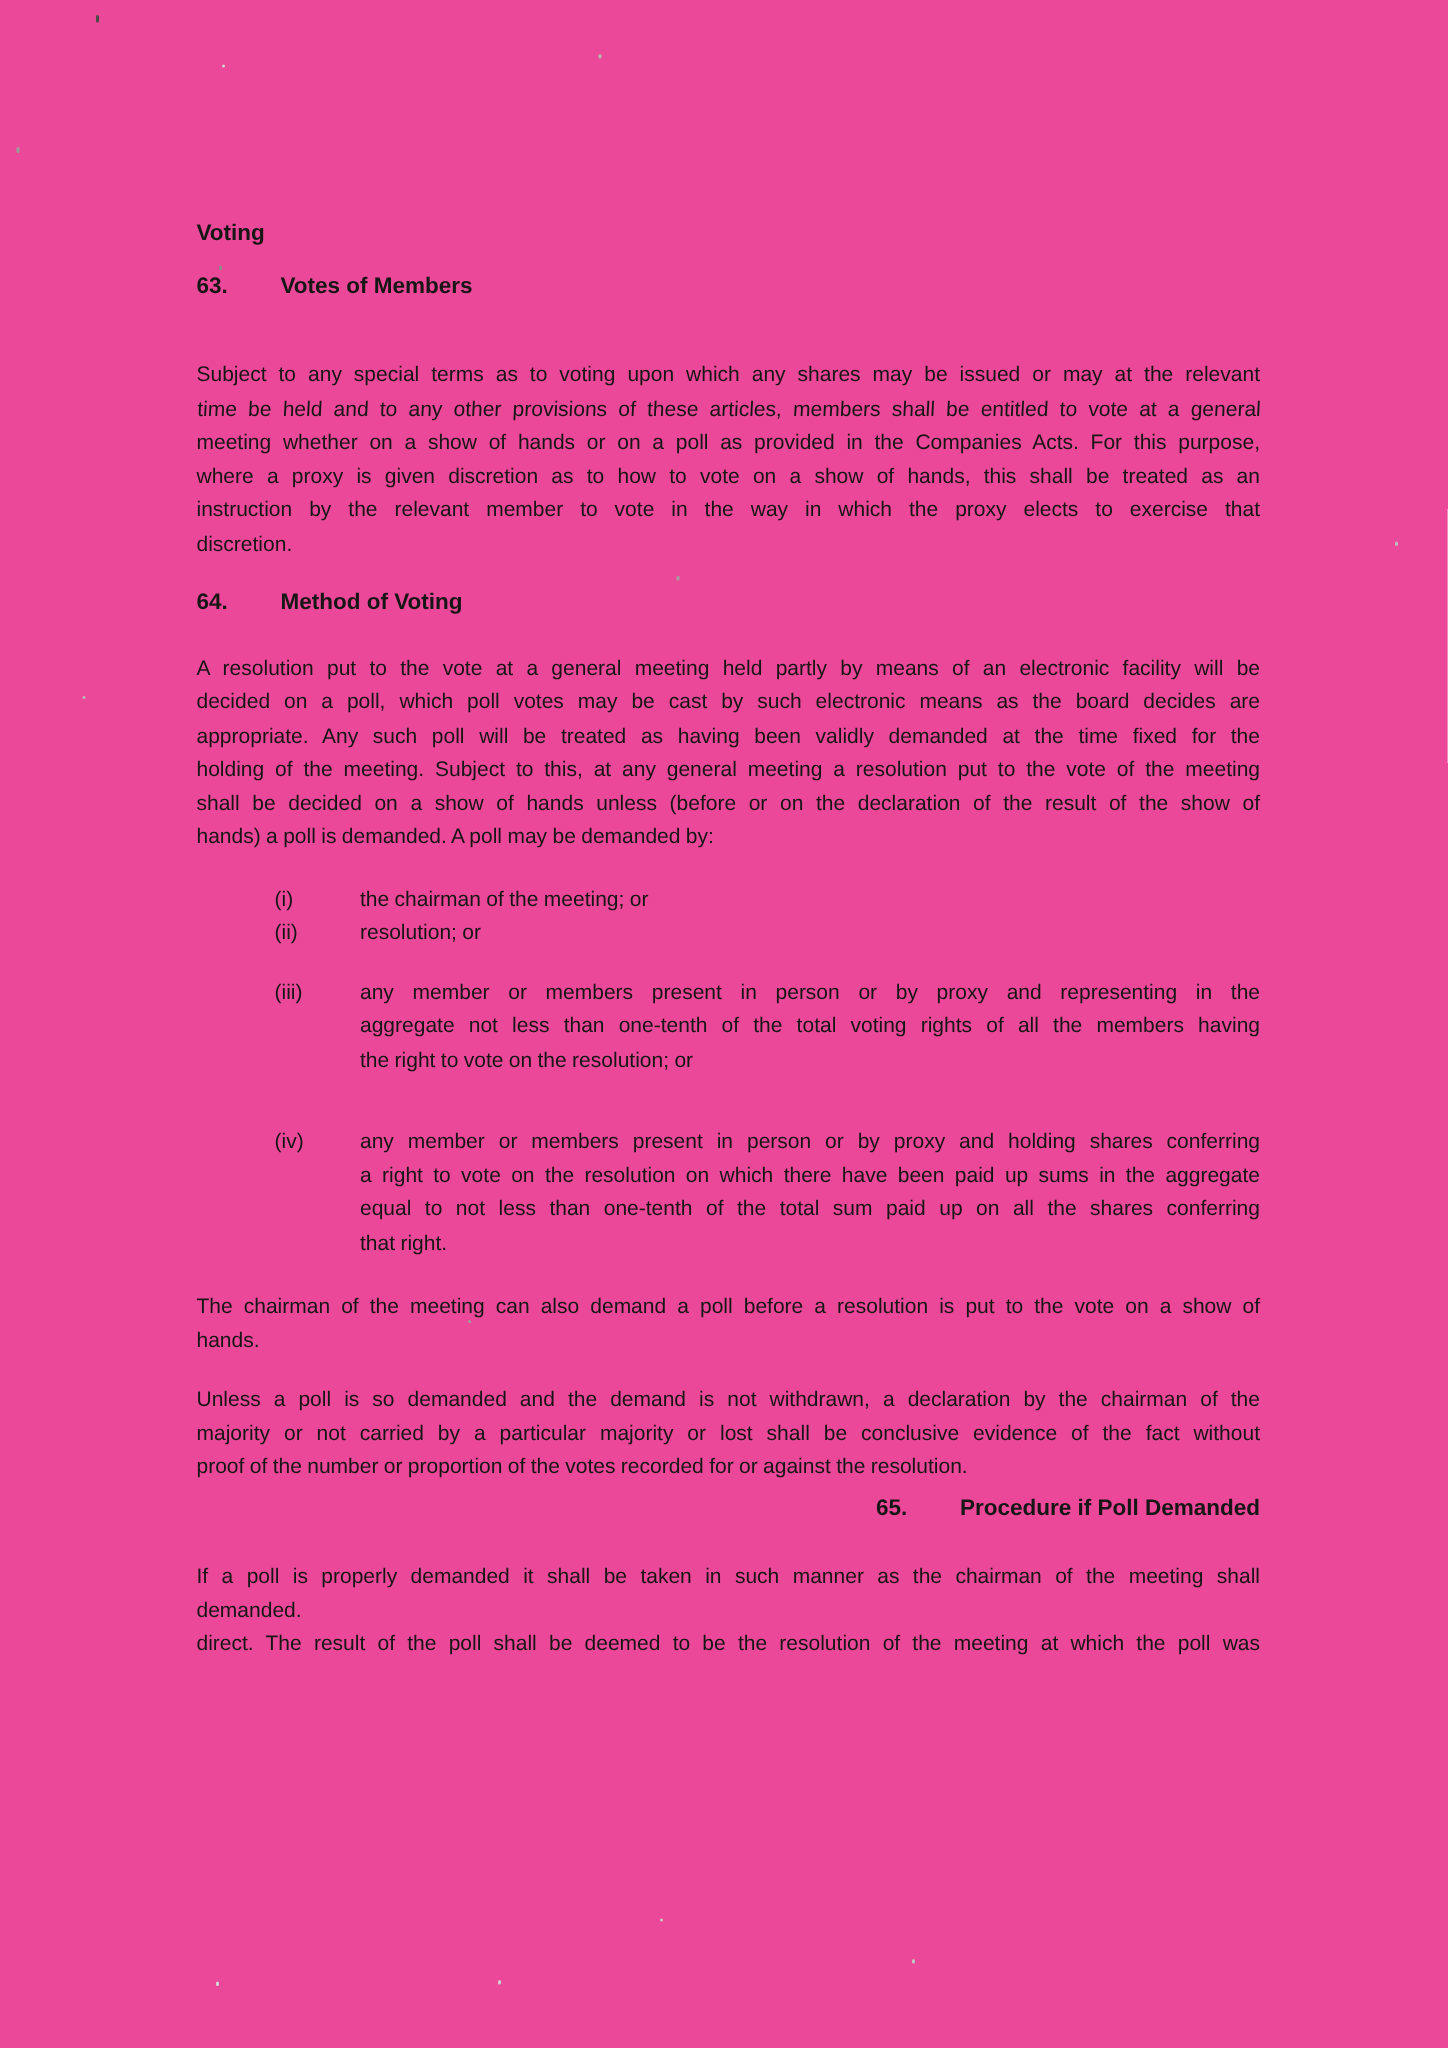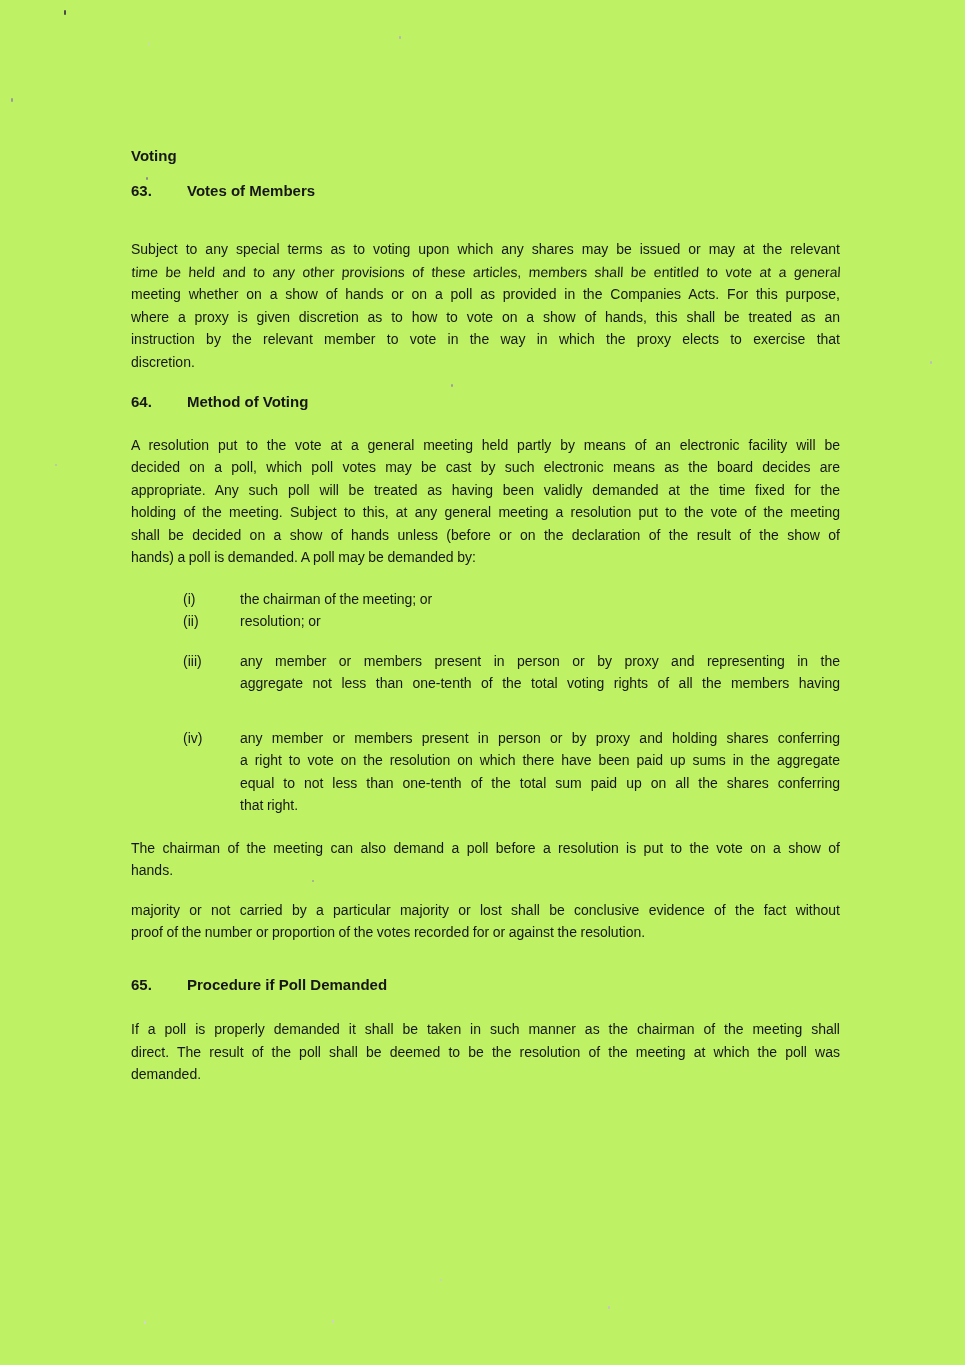--- a/index.html
+++ b/index.html
@@ -12,21 +12,21 @@
     height: 1365px;
     font-family: "Liberation Sans", sans-serif;
     color: #161616;
     position: relative;
     overflow: hidden;
   }
   .page {
     position: relative;
     width: 965px;
     height: 1365px;
-    background: #bef264;
+    background: #ec4899;
   }
   .content {
     position: absolute;
     left: 131px;
     top: 145px;
     width: 709px;
   }
   .section-heading {
     font-size: 15px;
     font-weight: bold;
@@ -71,21 +71,21 @@
   .mt-h63 { margin-top: 12px; }
   .mt-p63 { margin-top: 36px; }
   .mt-h64 { margin-top: 18px; }
   .mt-p64 { margin-top: 20px; }
   .mt-li1 { margin-top: 19px; }
   .mt-li2 { }
   .mt-li3 { margin-top: 17px; }
   .mt-li4 { margin-top: 32px; }
   .mt-pch { margin-top: 20px; }
   .mt-pun { margin-top: 17px; }
-  .mt-h65 { margin-top: 30px; }
+  .mt-h65 { margin-top: 6px; justify-content: flex-end; }
   .mt-p65 { margin-top: 22px; }
   
   .skew-line2 .tline:nth-child(2) {
     transform: skewX(-3deg);
     transform-origin: left bottom;
   }
   
   .speck {
     position: absolute;
     border-radius: 1px;
@@ -153,53 +153,55 @@
         <div>
             <div class="tline tline-last">resolution; or</div>
           </div>
       </div>
 
       <div class="list-item mt-li3">
         <span class="marker">(iii)</span>
         <div>
             <div class="tline">any member or members present in person or by proxy and representing in the</div>
             <div class="tline">aggregate not less than one-tenth of the total voting rights of all the members having</div>
+            <div class="tline tline-last">the right to vote on the resolution; or</div>
           </div>
       </div>
 
       <div class="list-item mt-li4">
         <span class="marker">(iv)</span>
         <div>
             <div class="tline">any member or members present in person or by proxy and holding shares conferring</div>
             <div class="tline">a right to vote on the resolution on which there have been paid up sums in the aggregate</div>
             <div class="tline">equal to not less than one-tenth of the total sum paid up on all the shares conferring</div>
             <div class="tline tline-last">that right.</div>
           </div>
       </div>
 
       <div class="para mt-pch">
           <div class="tline">The chairman of the meeting can also demand a poll before a resolution is put to the vote on a show of</div>
           <div class="tline tline-last">hands.</div>
         </div>
 
       <div class="para mt-pun">
+          <div class="tline">Unless a poll is so demanded and the demand is not withdrawn, a declaration by the chairman of the</div>
           <div class="tline">majority or not carried by a particular majority or lost shall be conclusive evidence of the fact without</div>
           <div class="tline tline-last">proof of the number or proportion of the votes recorded for or against the resolution.</div>
         </div>
     </div>
 
     <div>
       <div class="article-heading mt-h65">
         <span class="num">65.</span>
         <span class="title">Procedure if Poll Demanded</span>
       </div>
       <div class="para mt-p65">
           <div class="tline">If a poll is properly demanded it shall be taken in such manner as the chairman of the meeting shall</div>
+          <div class="tline tline-last">demanded.</div>
           <div class="tline">direct.  The result of the poll shall be deemed to be the resolution of the meeting at which the poll was</div>
-          <div class="tline tline-last">demanded.</div>
         </div>
     </div>
 
   </div>
 
   <div class="speck s1"></div>
   <div class="speck s2"></div>
   <div class="speck s3"></div>
   <div class="speck s4"></div>
   <div class="speck s5"></div>

